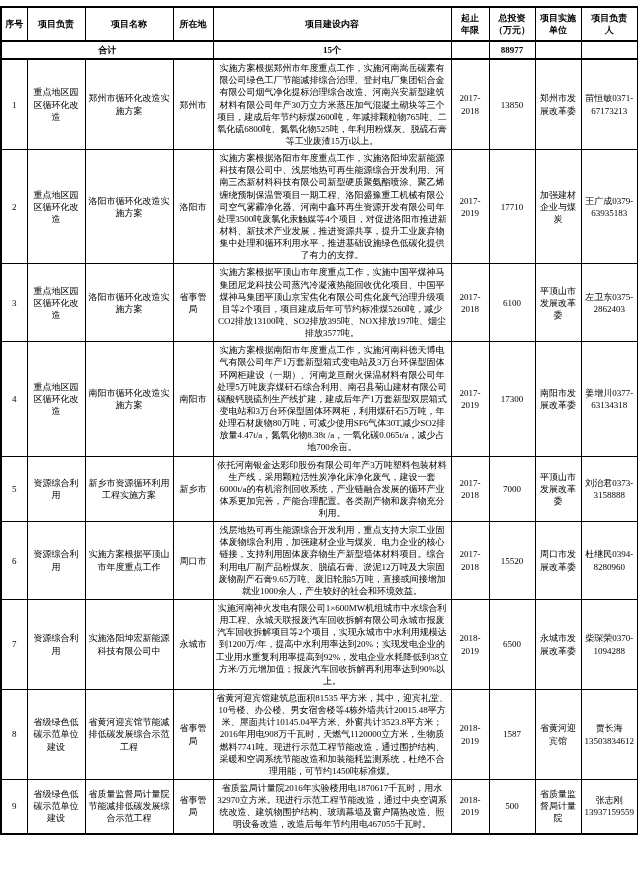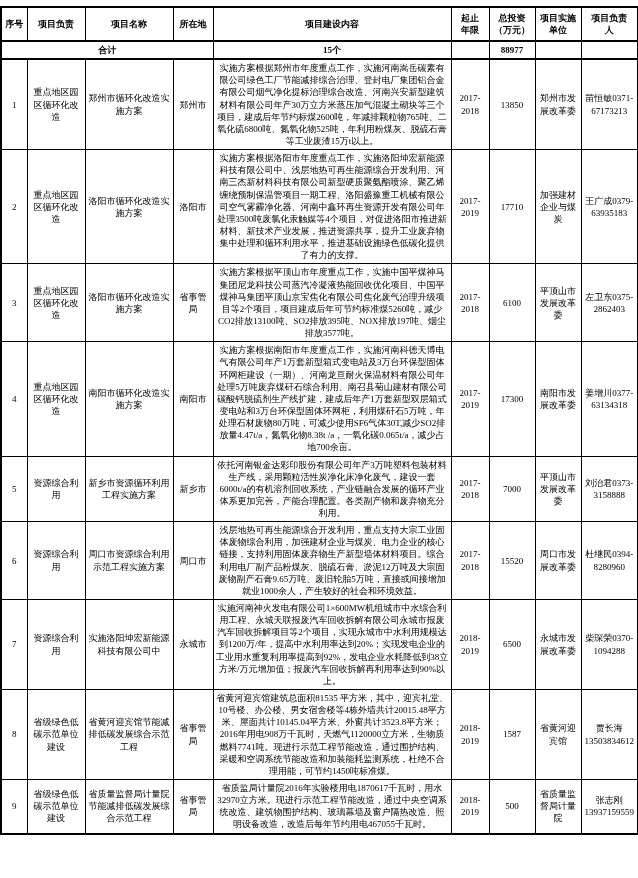--- a/index.html
+++ b/index.html
@@ -152,21 +152,21 @@
       <td class="cell-content">依托河南银金达彩印股份有限公司年产3万吨塑料包装材料生产线，采用颗粒活性炭净化床净化废气，建设一套6000t/a的有机溶剂回收系统，产业链融合发展的循环产业体系更加完善，产能合理配置。各类副产物和废弃物充分利用。</td>
       <td class="cell-years">2017-
 2018</td>
       <td class="cell-investment">7000</td>
       <td class="cell-unit">平顶山市发展改革委</td>
       <td class="cell-person">刘治君0373-3158888</td>
     </tr>
         <tr class="data-row">
       <td class="cell-no">6</td>
       <td class="cell-category">资源综合利用</td>
-      <td class="cell-name">周口市资源综合利用示范工程实施方案</td>
+      <td class="cell-name">实施方案根据平顶山市年度重点工作</td>
       <td class="cell-location">周口市</td>
       <td class="cell-content">浅层地热可再生能源综合开发利用，重点支持大宗工业固体废物综合利用，加强建材企业与煤炭、电力企业的核心链接，支持利用固体废弃物生产新型墙体材料项目。综合利用电厂副产品粉煤灰、脱硫石膏、淤泥12万吨及大宗固废物副产石膏9.65万吨、废旧轮胎5万吨，直接或间接增加就业1000余人，产生较好的社会和环境效益。</td>
       <td class="cell-years">2017-
 2018</td>
       <td class="cell-investment">15520</td>
       <td class="cell-unit">周口市发展改革委</td>
       <td class="cell-person">杜继民0394-8280960</td>
     </tr>
         <tr class="data-row">
       <td class="cell-no">7</td>

